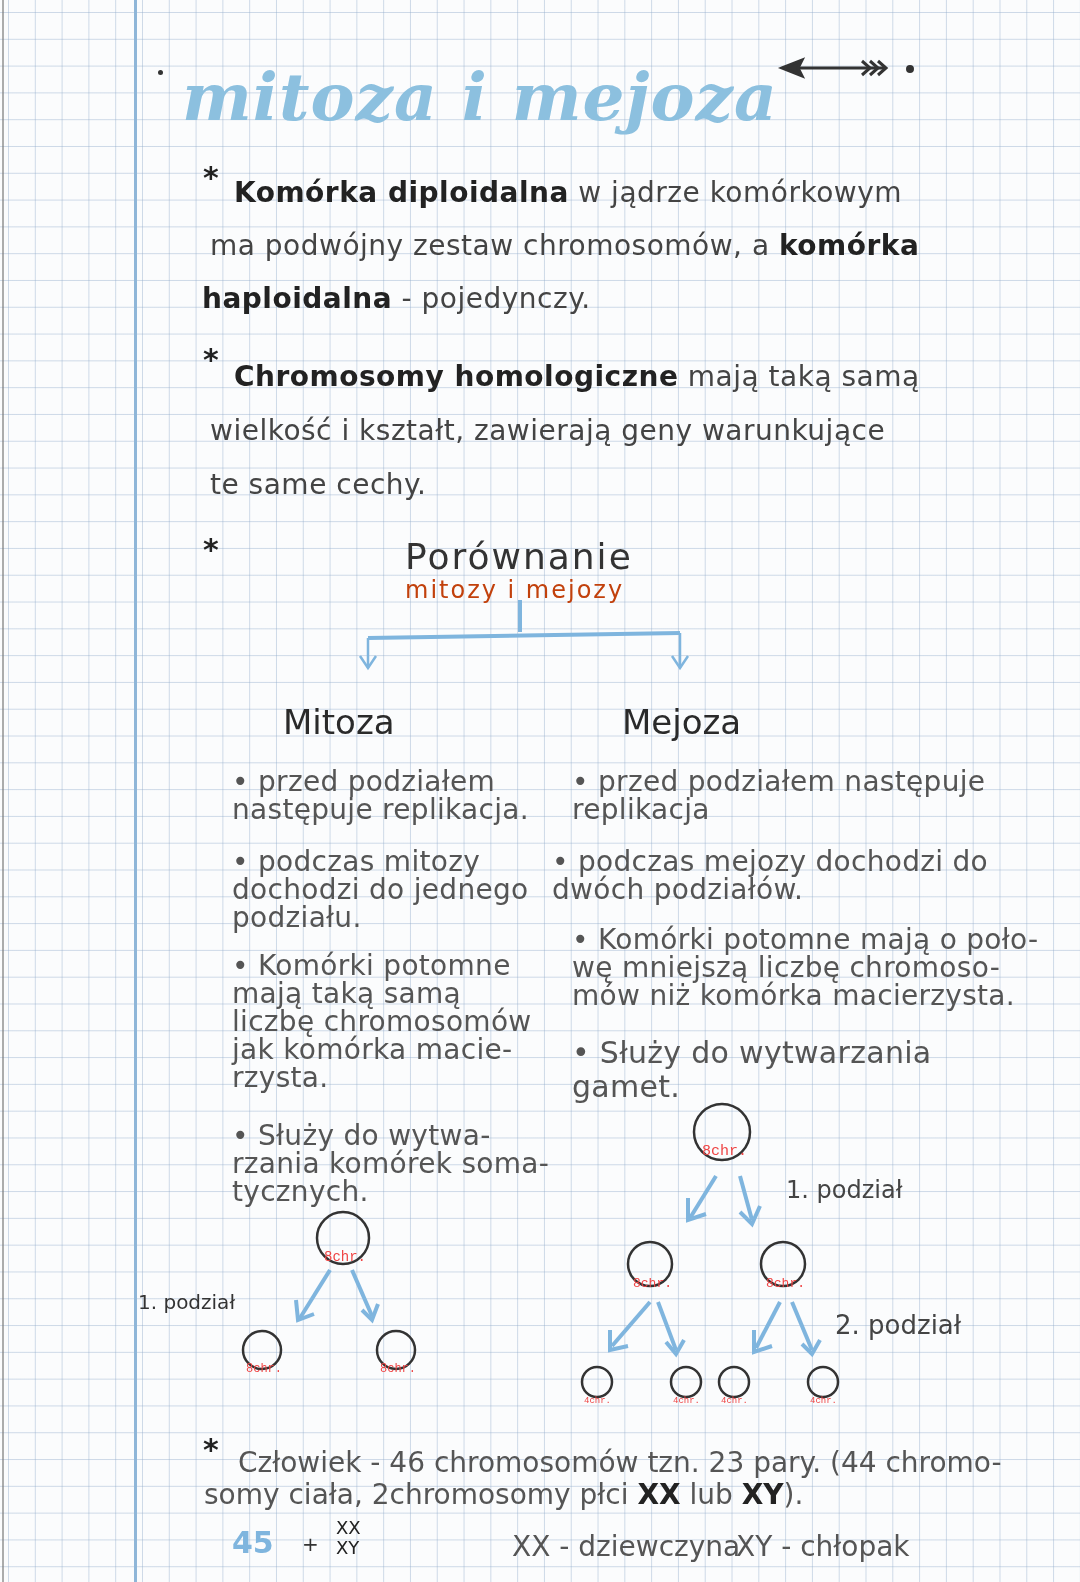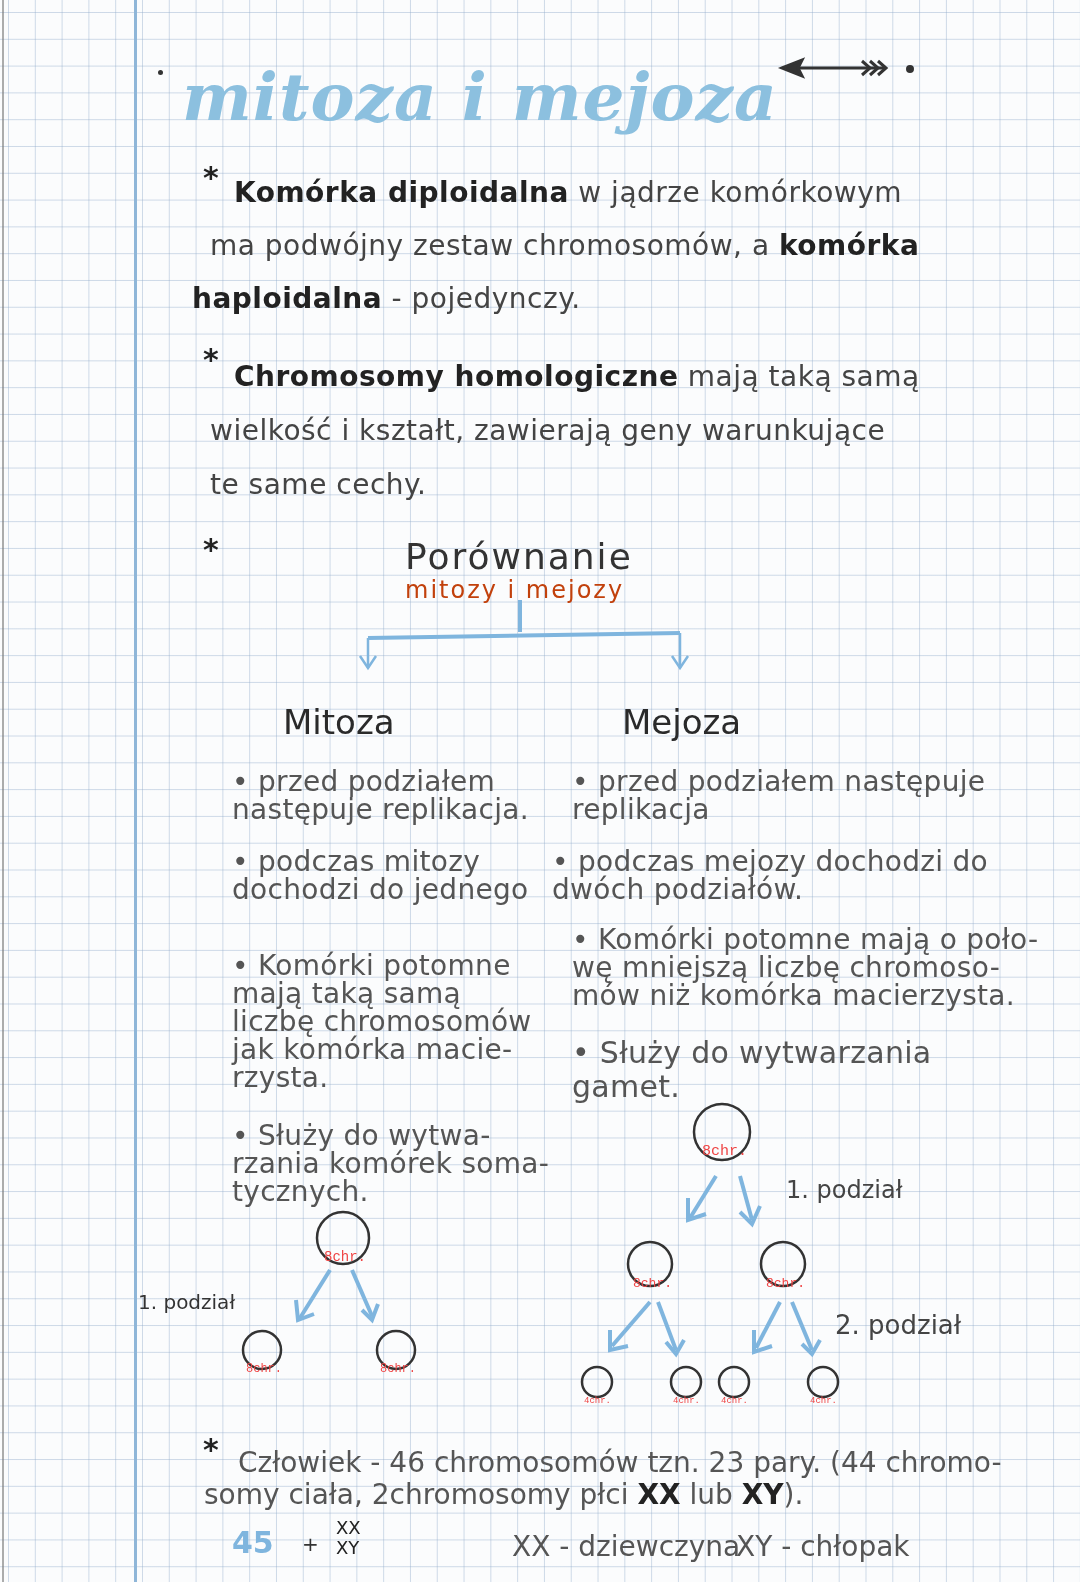--- a/index.html
+++ b/index.html
@@ -97,21 +97,21 @@
   </g>
 </svg>
 
 <div class="t star" style="left:203px;top:140px">*</div>
 <div class="t body-text" style="left:234px;top:146px">
   <span class="bold">Komórka diploidalna</span><span> w jądrze komórkowym</span>
 </div>
 <div class="t body-text" style="left:210px;top:199px">
   <span>ma podwójny zestaw chromosomów, a </span><span class="bold">komórka</span>
 </div>
-<div class="t body-text" style="left:192px;top:252px">
+<div class="t body-text" style="left:202px;top:252px">
   <span class="bold">haploidalna</span><span> - pojedynczy.</span>
 </div>
 
 <div class="t star" style="left:203px;top:322px">*</div>
 <div class="t body-text" style="left:234px;top:330px">
   <span class="bold">Chromosomy homologiczne</span><span> mają taką samą</span>
 </div>
 <div class="t body-text" style="left:210px;top:384px">wielkość i kształt, zawierają geny warunkujące</div>
 <div class="t body-text" style="left:210px;top:438px">te same cechy.</div>
 
@@ -122,20 +122,21 @@
 <div class="t col-head" style="left:283px;top:682px">Mitoza</div>
 <div class="t col-head" style="left:622px;top:682px">Mejoza</div>
 
 <div class="t col-text" style="left:232px;top:748px">
   <div>• przed podziałem</div>
   <div>następuje replikacja.</div>
 </div>
 <div class="t col-text" style="left:232px;top:828px">
   <div>• podczas mitozy</div>
   <div>dochodzi do jednego</div>
+  <div>podziału.</div>
 </div>
 <div class="t col-text" style="left:232px;top:932px">
   <div>• Komórki potomne</div>
   <div>mają taką samą</div>
   <div>liczbę chromosomów</div>
   <div>jak komórka macie-</div>
   <div>rzysta.</div>
 </div>
 <div class="t col-text" style="left:232px;top:1102px">
   <div>• Służy do wytwa-</div>

